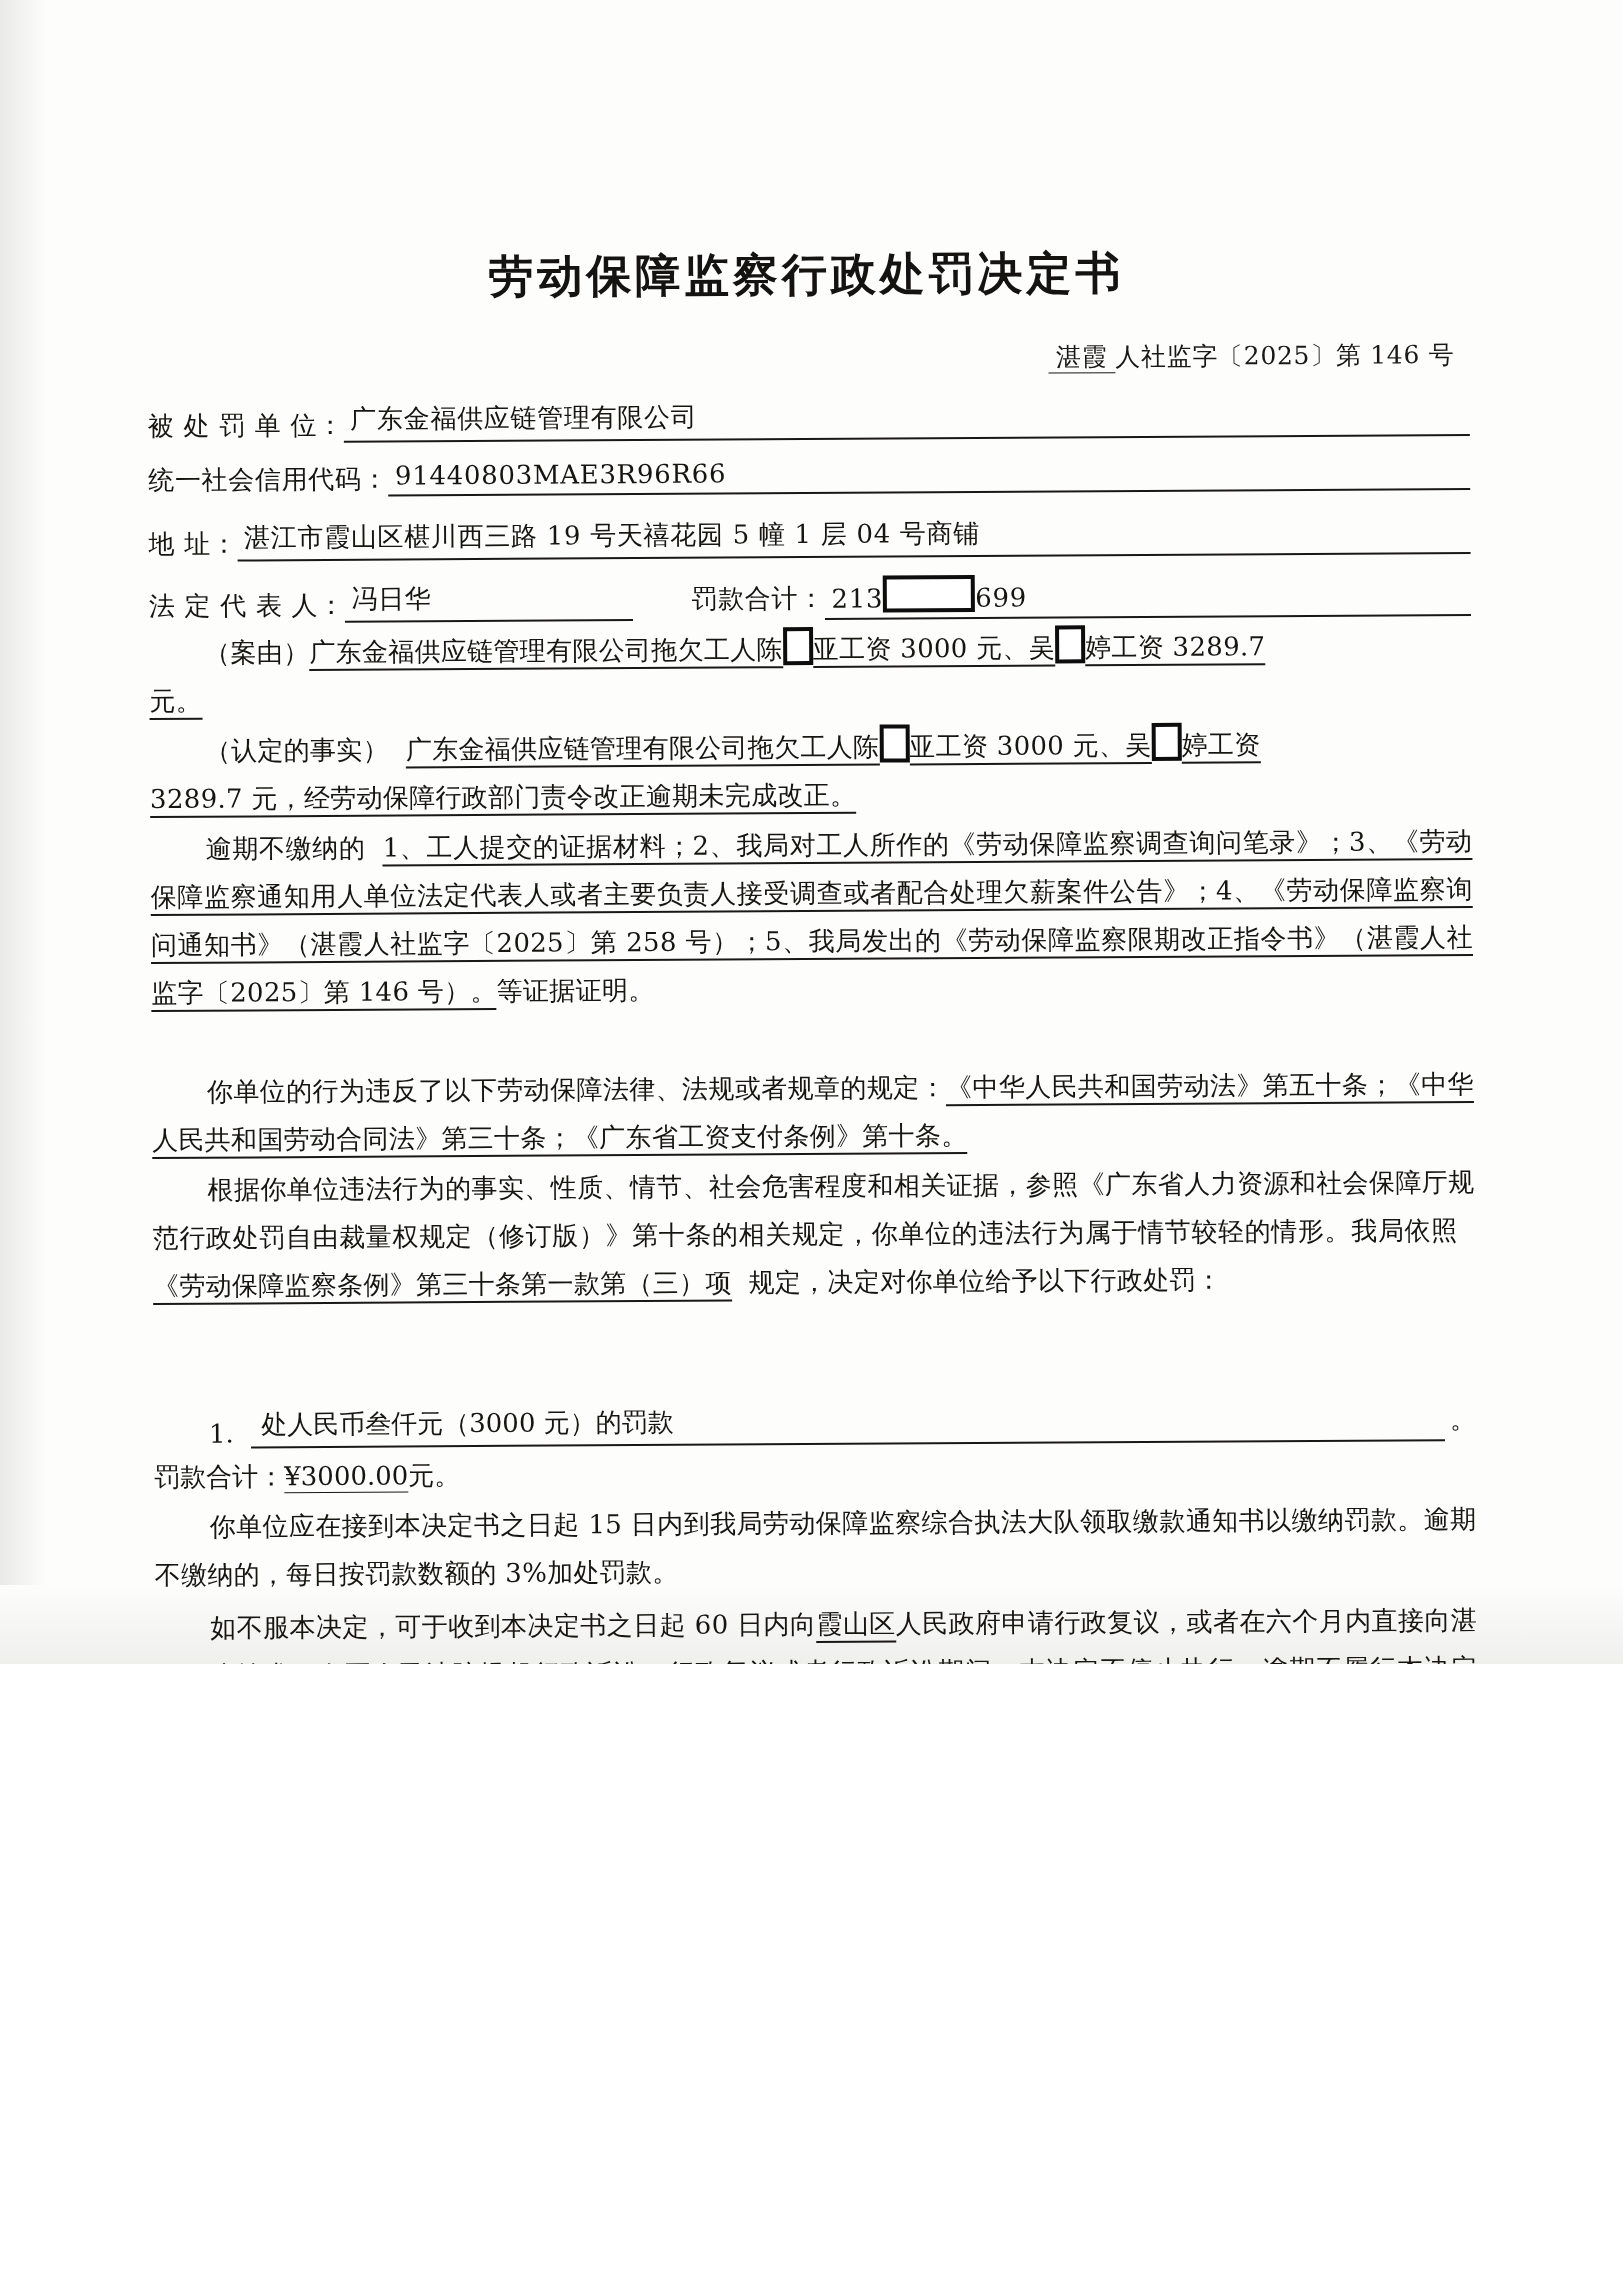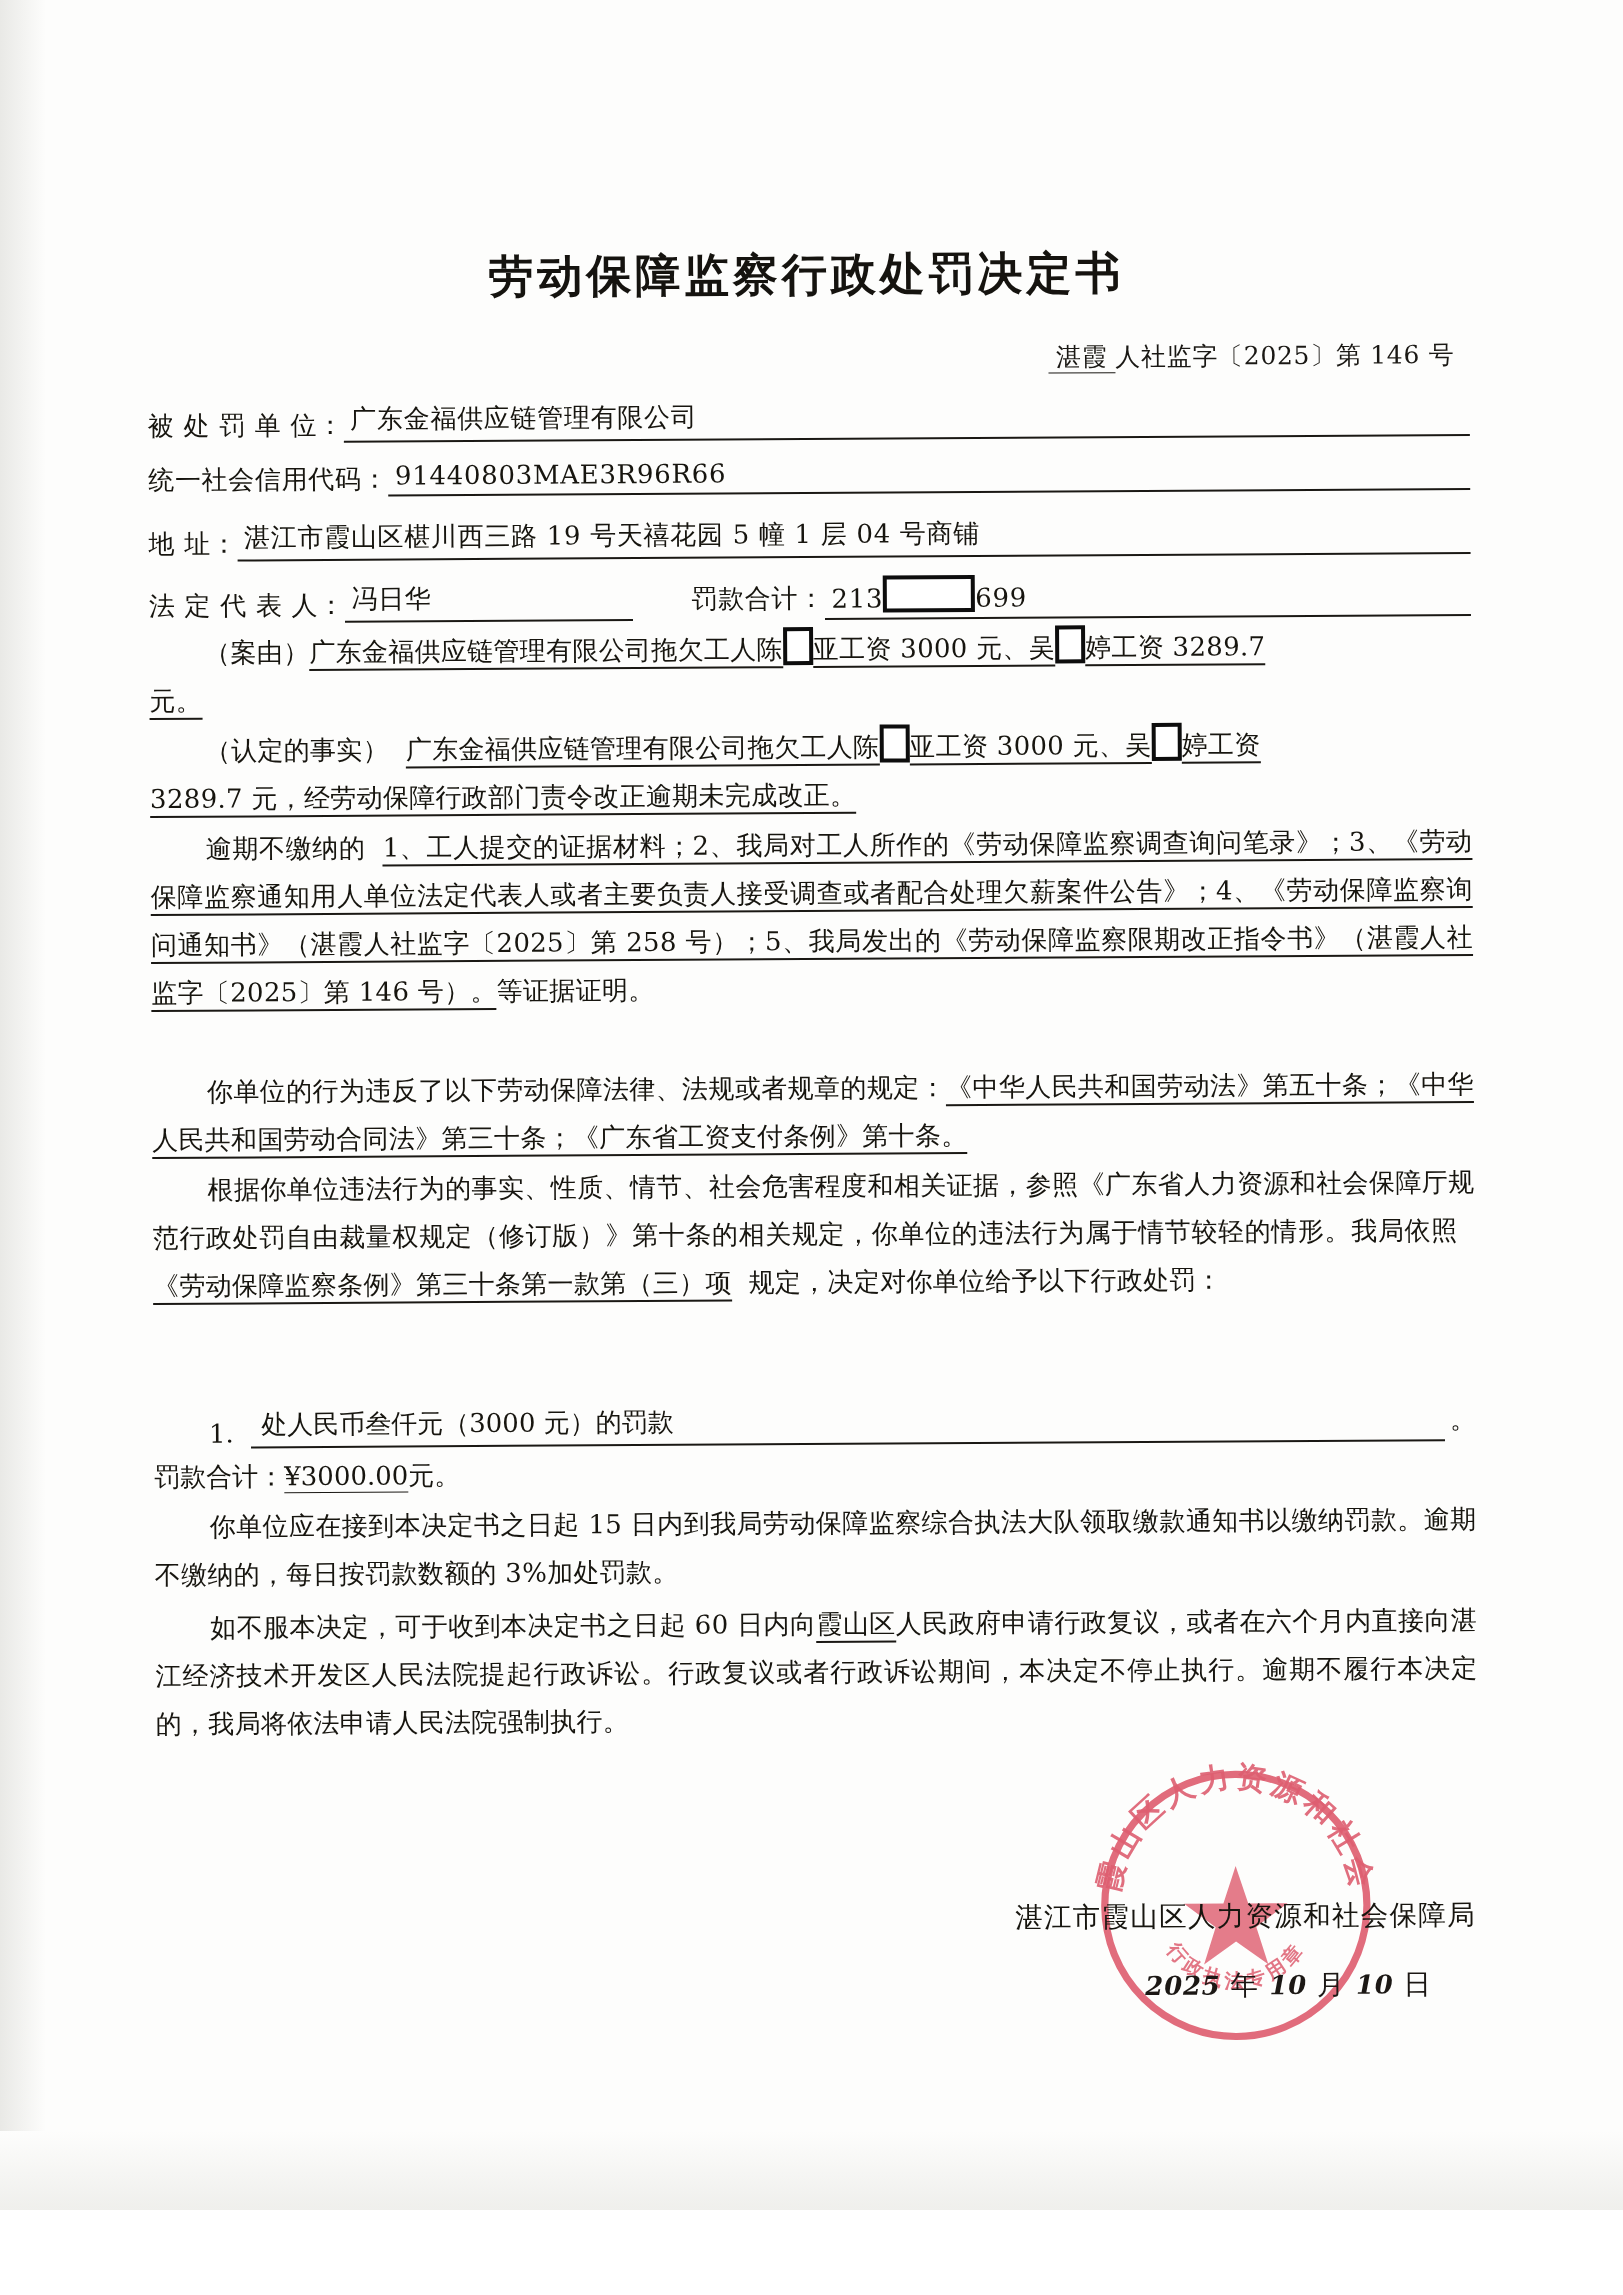--- a/index.html
+++ b/index.html
@@ -6,21 +6,21 @@
     margin: 0;
     padding: 0;
     background: #ffffff;
   }
   body {
     font-family: "DejaVu Serif", "Liberation Serif", serif;
   }
   .page {
     position: relative;
     width: 1623px;
-    height: 2210px;
+    height: 1664px;
     background: #fdfdfc;
     overflow: hidden;
   }
   
   .scan-edge-left {
     position: absolute; left: 0; top: 0; width: 46px; height: 2295px;
     background: linear-gradient(to right, #e9e9e6, #fdfdfc);
     pointer-events: none;
   }
   .scan-edge-bottom {

